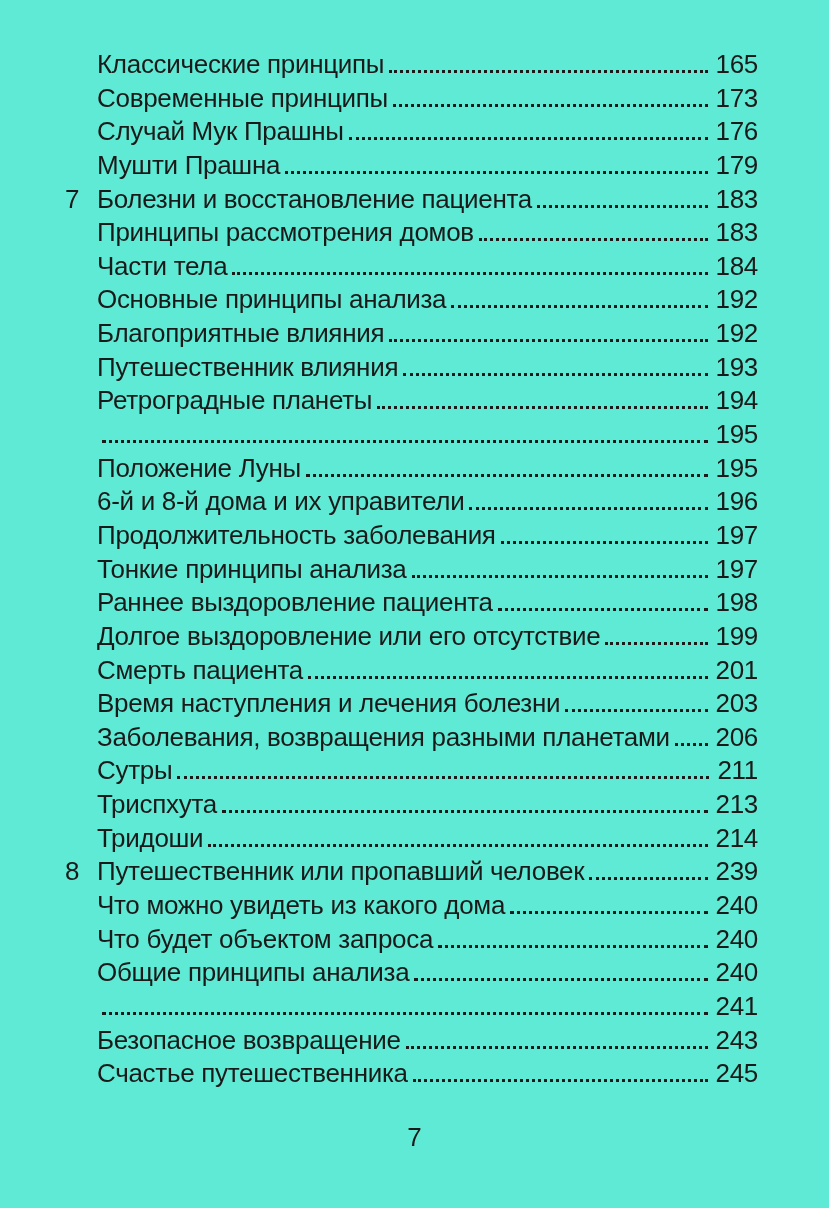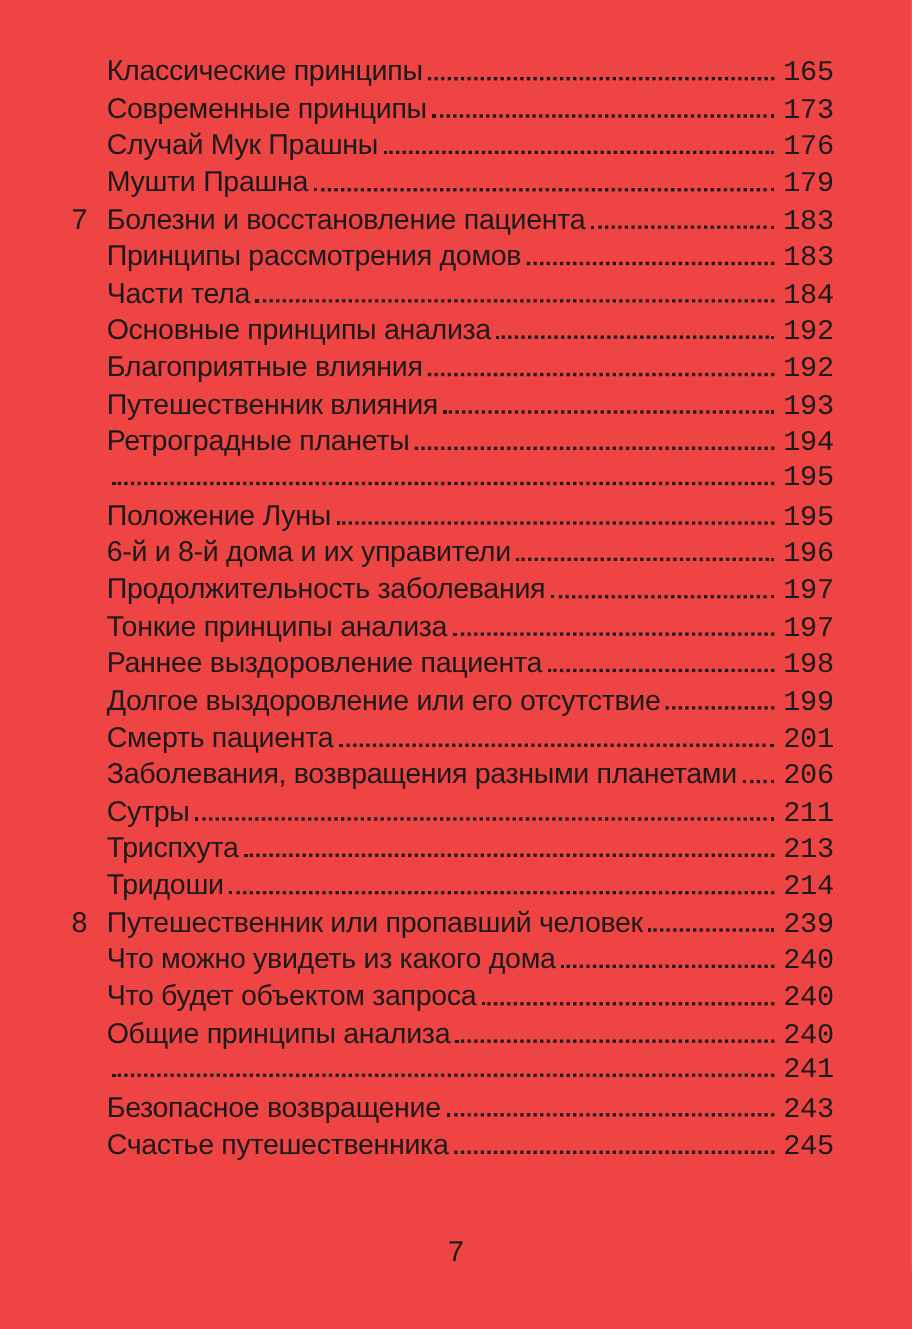--- a/index.html
+++ b/index.html
@@ -11,21 +11,21 @@
     width: 829px;
     height: 1208px;
     position: relative;
     font-family: "Liberation Sans", sans-serif;
     color: #1a1a1a;
     overflow: hidden;
   }
   .page {
     position: absolute;
     inset: 0;
-    background: #ef4444;
+    background: #5eead4;
     padding-left: 12px;
   }
   .toc {
     position: absolute;
     left: 65px;
     top: 48px;
     width: 693px;
   }
   .toc-row {
     display: flex;
@@ -46,21 +46,20 @@
     flex: 1 1 auto;
     min-width: 10px;
     height: 0;
     border-bottom: 3px dotted #1a1a1a;
     margin: 0 8px 0 5px;
   }
   .pg {
     flex: 0 0 auto;
     min-width: 40px;
     text-align: right;
-    font-family: Liberation Mono, monospace;
   }
   .footer {
     position: absolute;
     left: 0;
     top: 1120px;
     width: 829px;
     text-align: center;
     font-size: 26px;
     line-height: 34px;
   }
@@ -195,20 +194,26 @@
     <span class="pg">199</span>
   </div>
 
   <div class="toc-row">
     <span class="ch"></span>
     <span class="title">Смерть пациента</span>
     <span class="leader"></span>
     <span class="pg">201</span>
   </div>
 
+  <div class="toc-row">
+    <span class="ch"></span>
+    <span class="title">Время наступления и лечения болезни</span>
+    <span class="leader"></span>
+    <span class="pg">203</span>
+  </div>
 
   <div class="toc-row">
     <span class="ch"></span>
     <span class="title">Заболевания, возвращения разными планетами</span>
     <span class="leader"></span>
     <span class="pg">206</span>
   </div>
 
   <div class="toc-row">
     <span class="ch"></span>

